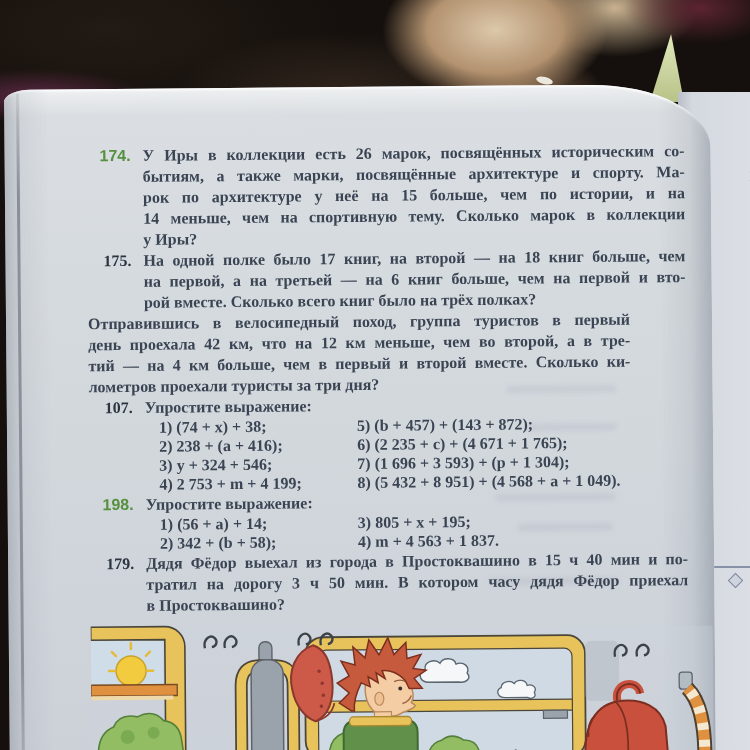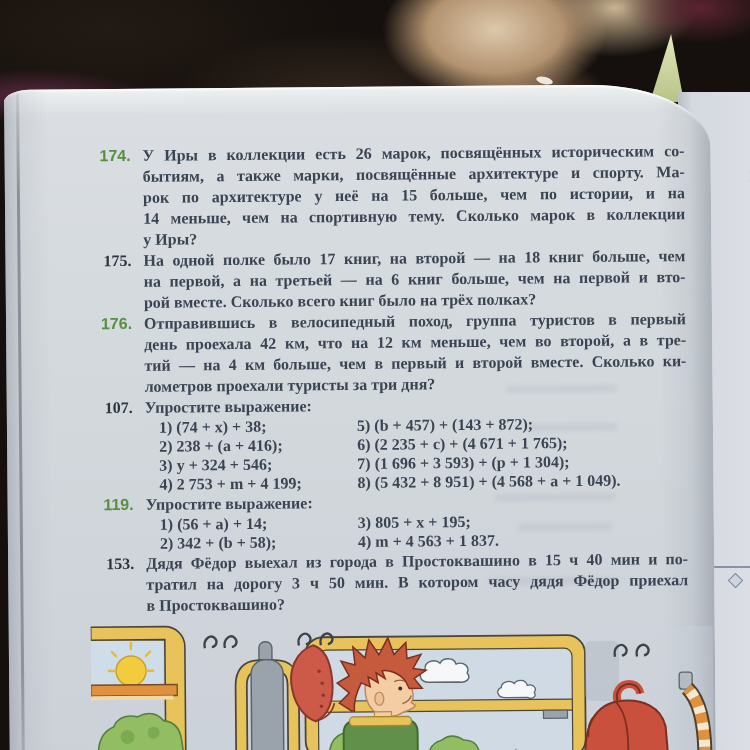--- a/index.html
+++ b/index.html
@@ -97,21 +97,20 @@
       <div class="problem">
         <div class="p-num dark">175.</div>
         <div class="p-body">
           <div class="pline">На одной полке было 17 книг, на второй — на 18 книг больше, чем</div>
           <div class="pline">на первой, а на третьей — на 6 книг больше, чем на первой и вто-</div>
           <div class="pline last">рой вместе. Сколько всего книг было на трёх полках?</div>
         </div>
       </div>
 
       <div class="problem">
-        <div class="p-num green">176.</div>
         <div class="p-body">
           <div class="pline">Отправившись в велосипедный поход, группа туристов в первый</div>
           <div class="pline">день проехала 42 км, что на 12 км меньше, чем во второй, а в тре-</div>
           <div class="pline">тий — на 4 км больше, чем в первый и второй вместе. Сколько ки-</div>
           <div class="pline last">лометров проехали туристы за три дня?</div>
         </div>
       </div>
 
       <div class="problem">
         <div class="p-num dark">107.</div>
@@ -130,36 +129,36 @@
             <div class="ex-right">7) (1 696 + 3 593) + (p + 1 304);</div>
           </div>
           <div class="ex-row">
             <div class="ex-left">4) 2 753 + m + 4 199;</div>
             <div class="ex-right">8) (5 432 + 8 951) + (4 568 + a + 1 049).</div>
           </div>
         </div>
       </div>
 
       <div class="problem">
-        <div class="p-num green">119.</div>
+        <div class="p-num green">198.</div>
         <div class="p-body">
           <div class="intro">Упростите выражение:</div>
           <div class="ex-row">
             <div class="ex-left">1) (56 + a) + 14;</div>
             <div class="ex-right">3) 805 + x + 195;</div>
           </div>
           <div class="ex-row">
             <div class="ex-left">2) 342 + (b + 58);</div>
             <div class="ex-right">4) m + 4 563 + 1 837.</div>
           </div>
         </div>
       </div>
 
       <div class="problem">
-        <div class="p-num dark">153.</div>
+        <div class="p-num dark">179.</div>
         <div class="p-body">
           <div class="pline">Дядя Фёдор выехал из города в Простоквашино в 15 ч 40 мин и по-</div>
           <div class="pline">тратил на дорогу 3 ч 50 мин. В котором часу дядя Фёдор приехал</div>
           <div class="pline last">в Простоквашино?</div>
         </div>
       </div>
 
     </div>
 
     <svg class="illustration" viewBox="0 0 622 154">

